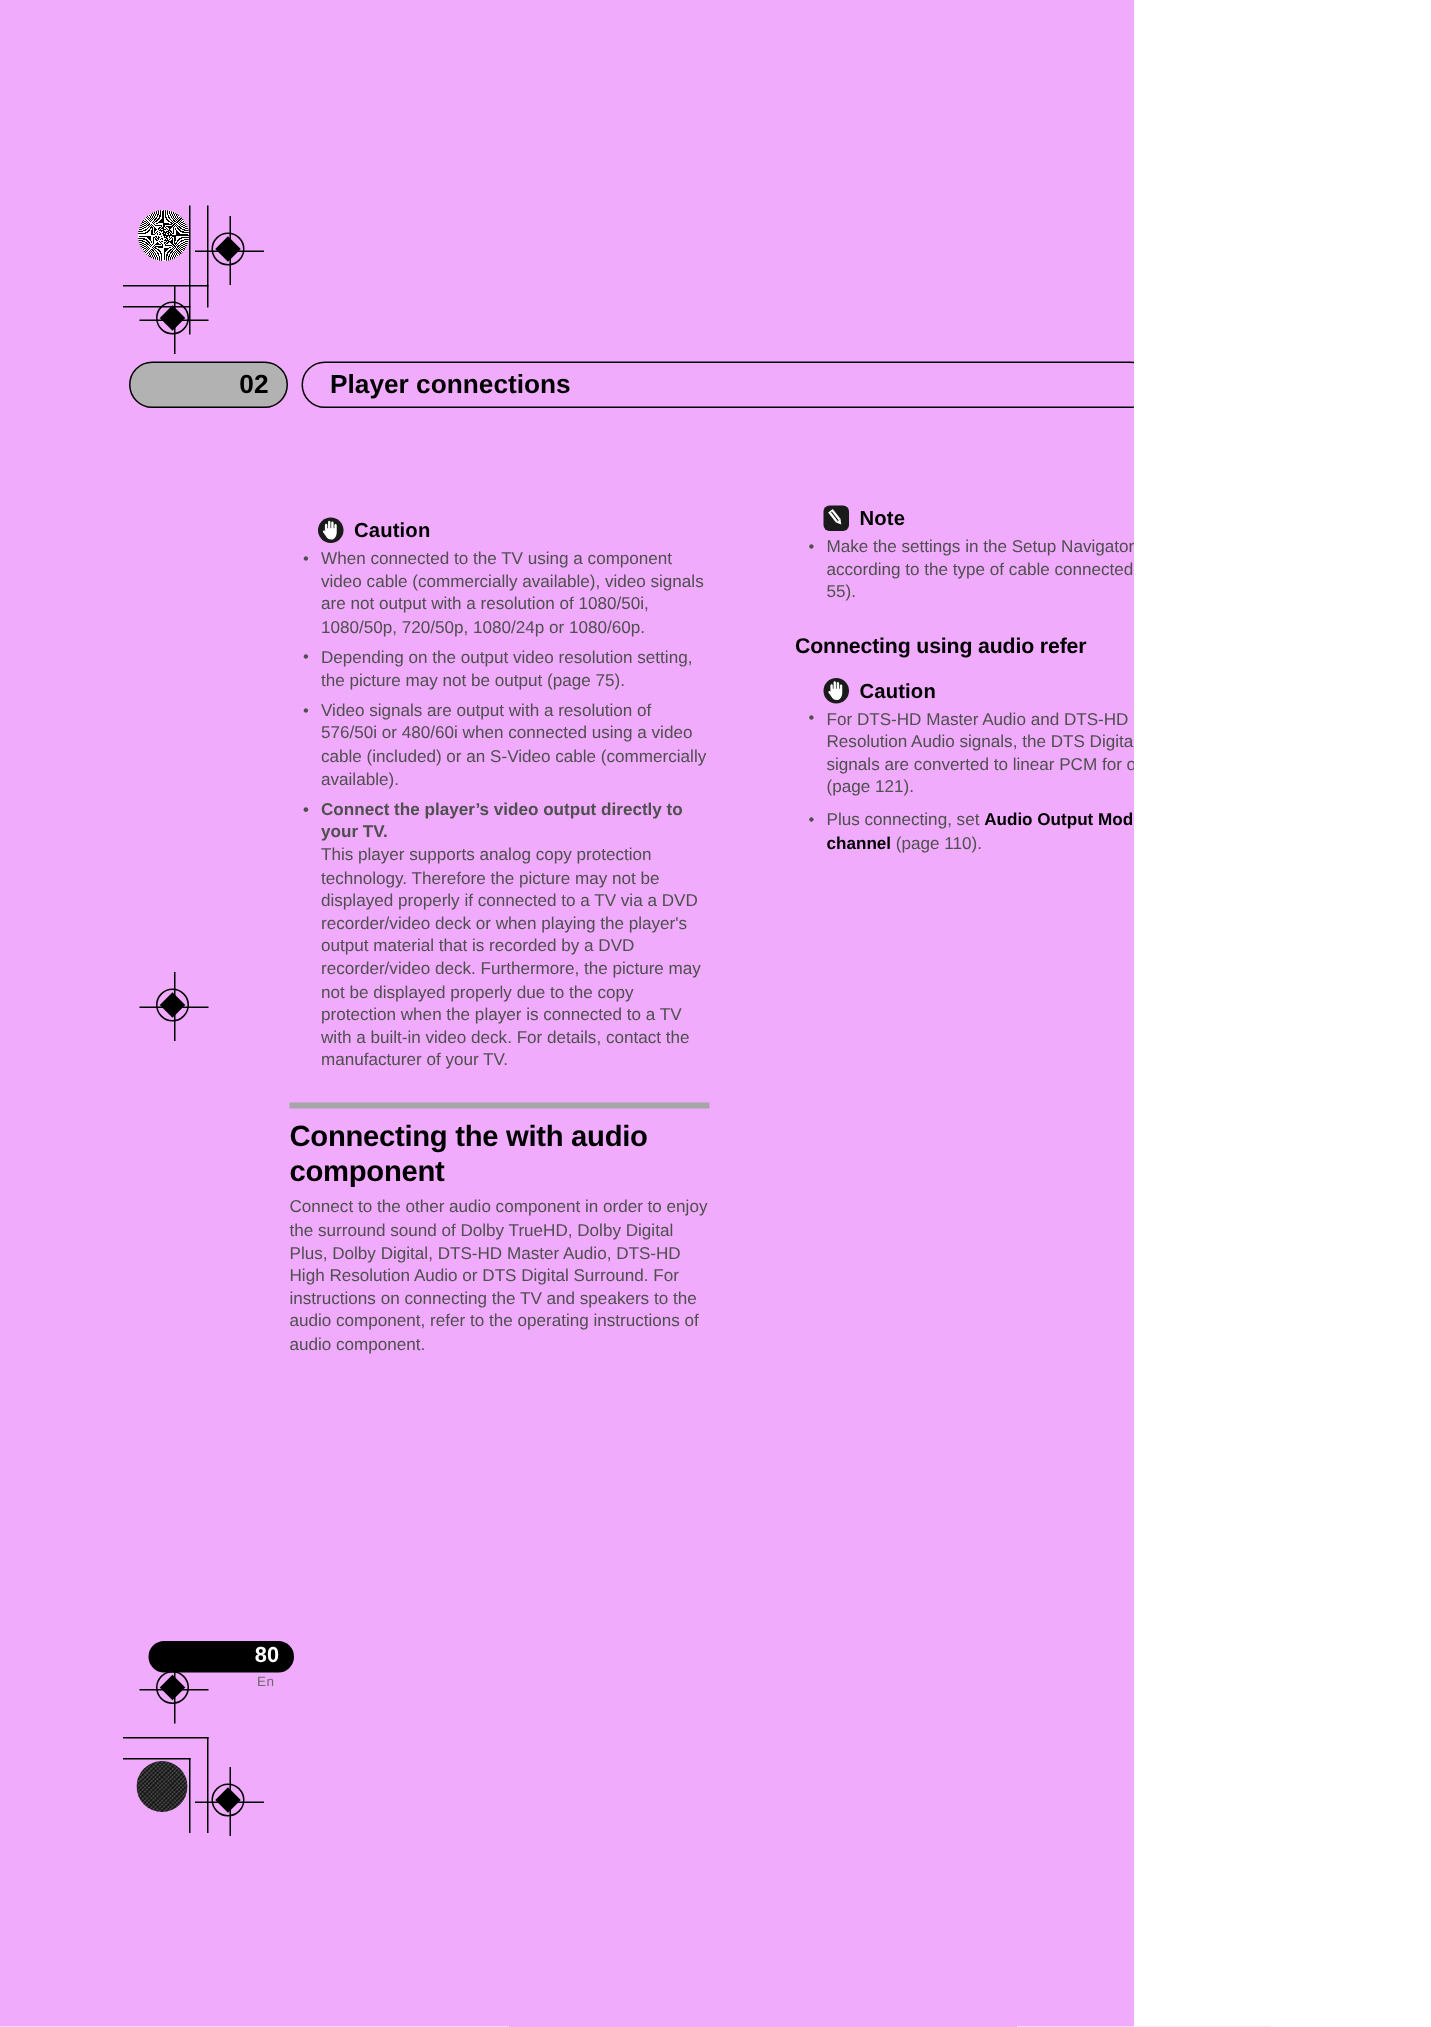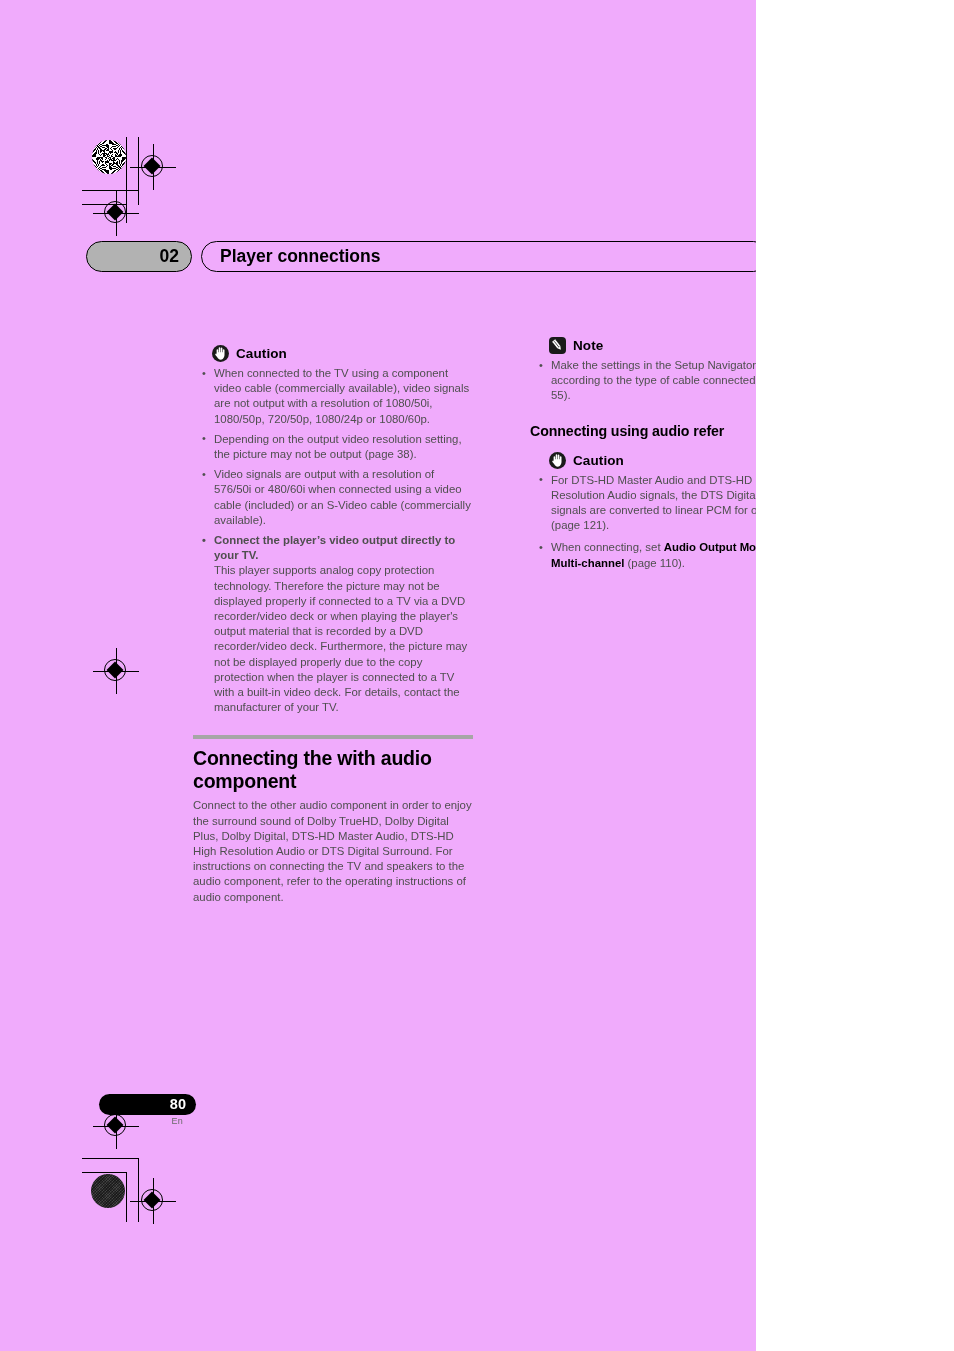--- a/index.html
+++ b/index.html
@@ -329,21 +329,21 @@
       <div class="notice-head">
         <span class="icon-caution">
           <svg width="11" height="13" viewBox="0 0 11 13" xmlns="http://www.w3.org/2000/svg">
             <path fill="#ffffff" d="M1.6 6.3V3.1c0-.5.4-.9.8-.9s.8.4.8.9v2.1h.5V1.1c0-.5.4-.9.8-.9s.8.4.8.9v4.1h.5V1.5c0-.5.4-.9.8-.9s.8.4.8.9v3.7h.5V3.2c0-.5.4-.9.8-.9s.8.4.8.9v4.6c0 2.4-1.4 4.9-3.6 4.9-2.1 0-3-1.2-3.8-2.6L.4 7.9c-.3-.5-.1-1 .3-1.2.4-.2.8-.1 1 .2l.5.8z"></path>
           </svg>
         </span>
         <span class="label">Caution</span>
       </div>
       <ul class="bullets">
         <li>When connected to the TV using a component video cable (commercially available), video signals are not output with a resolution of 1080/50i, 1080/50p, 720/50p, 1080/24p or 1080/60p.</li>
-        <li>Depending on the output video resolution setting, the picture may not be output (page 38).</li>
+        <li>Depending on the output video resolution setting, the picture may not be output (page 75).</li>
         <li>Video signals are output with a resolution of 576/50i or 480/60i when connected using a video cable (included) or an S-Video cable (commercially available).</li>
         <li class="bold-lead">
           <span>Connect the player’s video output directly to your TV.</span>
           <span class="sub">This player supports analog copy protection technology. Therefore the picture may not be displayed properly if connected to a TV via a DVD recorder/video deck or when playing the player's output material that is recorded by a DVD recorder/video deck. Furthermore, the picture may not be displayed properly due to the copy protection when the player is connected to a TV with a built-in video deck. For details, contact the manufacturer of your TV.</span>
         </li>
       </ul>
     </div>
 
     <div class="section-rule"></div>
     <h2 class="section-title">Connecting the with audio component</h2>
@@ -383,21 +383,21 @@
         <span class="label">Caution</span>
       </div>
       <ul class="bullets">
         <li>For DTS-HD Master Audio and DTS-HD High Resolution Audio signals, the DTS Digital Surround signals are converted to linear PCM for output (page 121).</li>
       </ul>
     </div>
 
 
 
     <ul class="bullets" style="margin-top:7px;">
-      <li><span>When connecting, set </span><span class="b">Audio Output Mode</span><span> to </span><span class="b">Multi-channel</span><span> (page 110).</span></li>
+      <li><span>Plus connecting, set </span><span class="b">Audio Output Mode</span><span> to </span><span class="b">Multi-channel</span><span> (page 110).</span></li>
     </ul>
   </div>
 
   <div class="footer">
     <div class="footer-pill">80</div>
     <div class="footer-lang">En</div>
   </div>
 
 </div>
 

